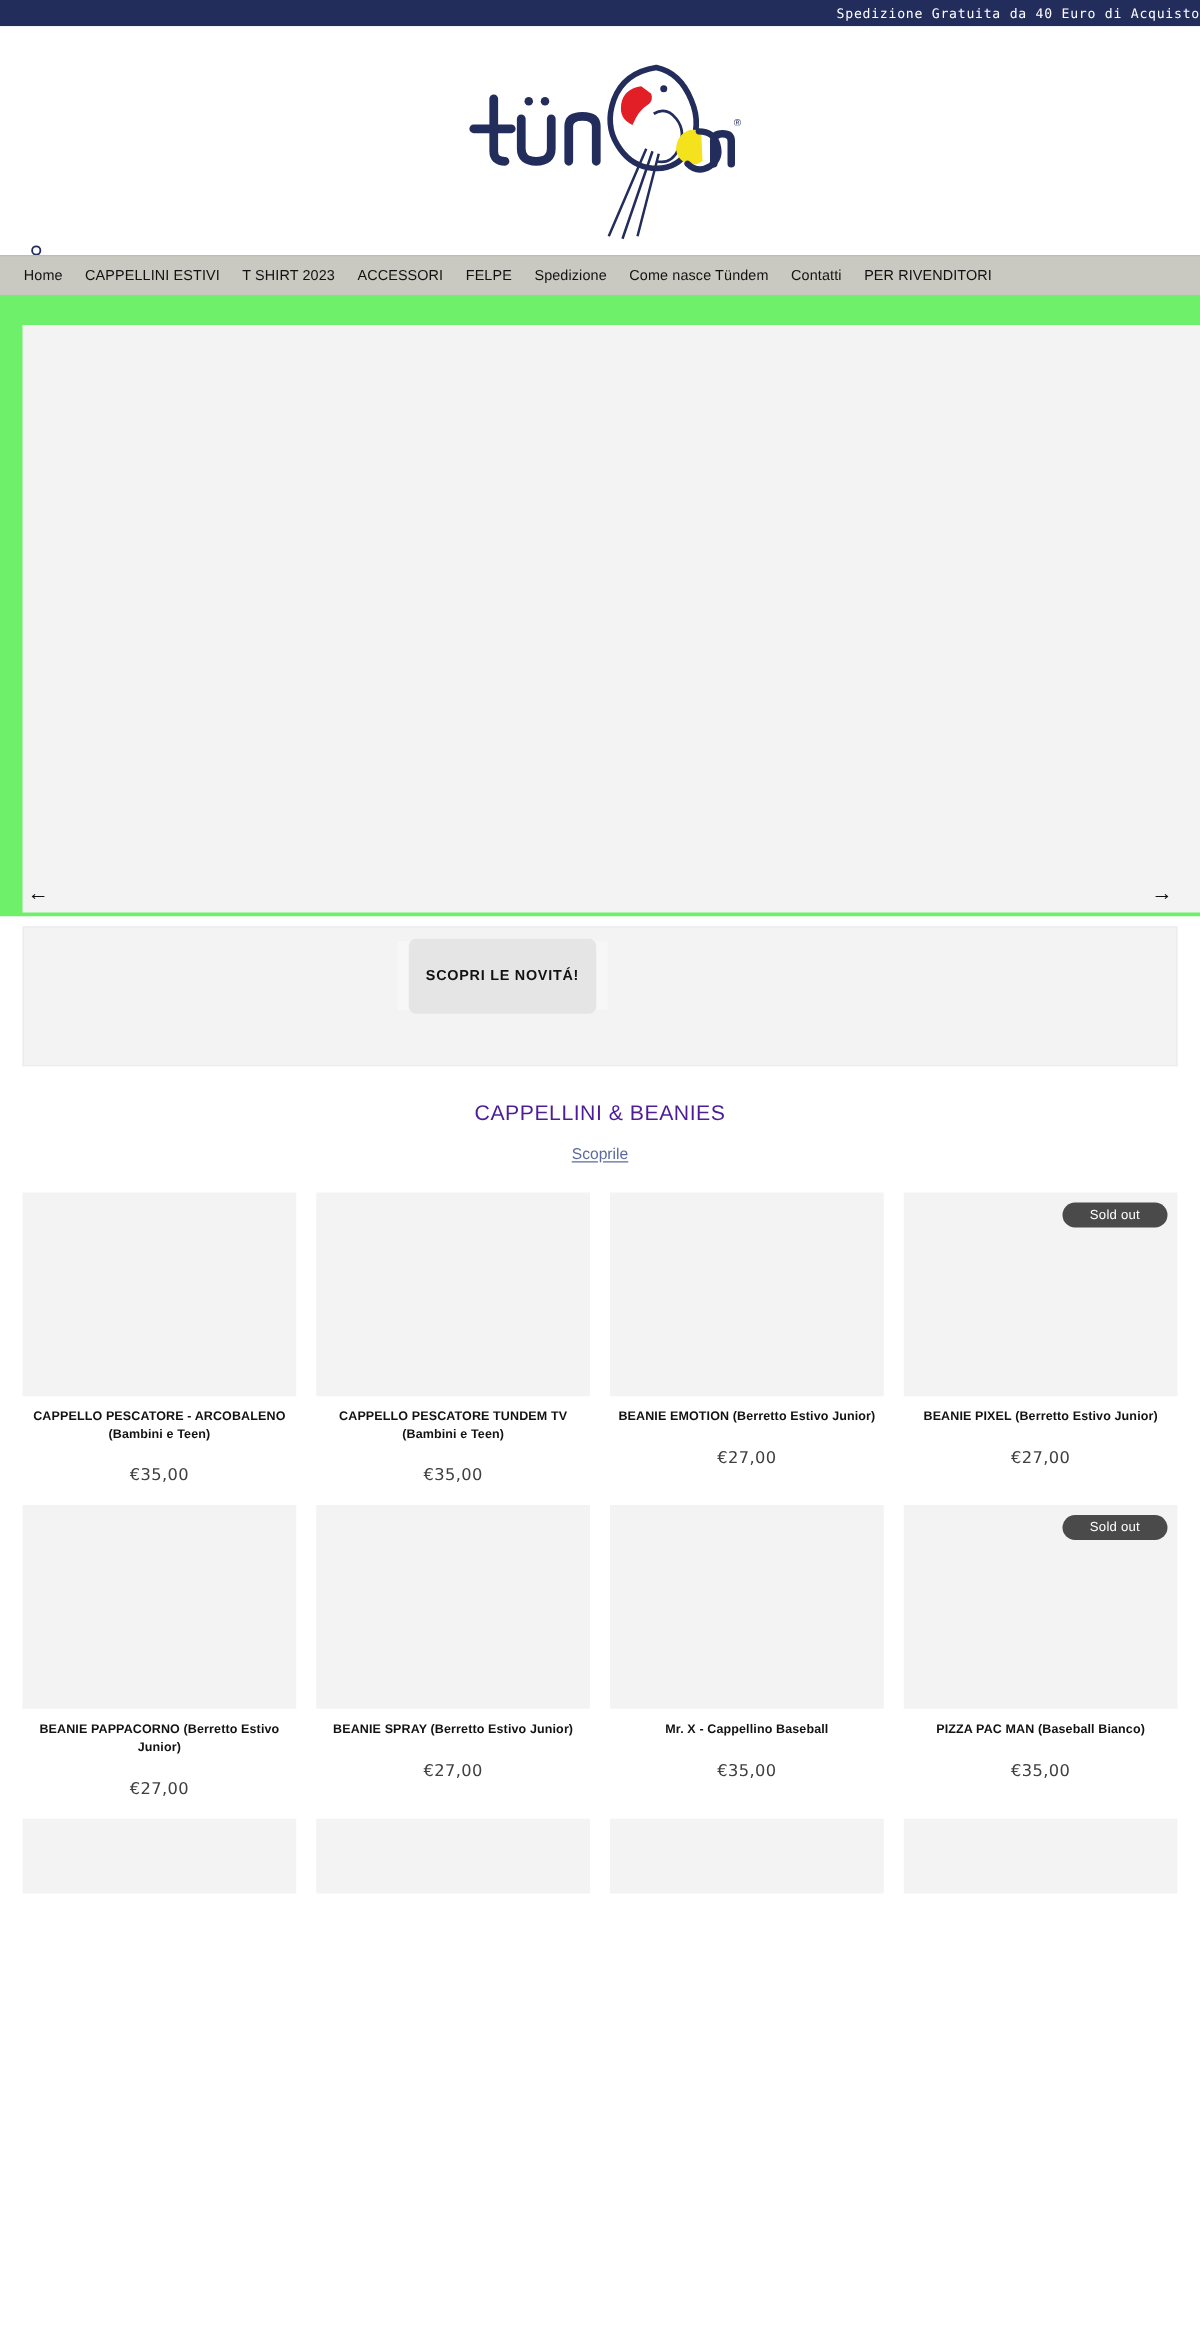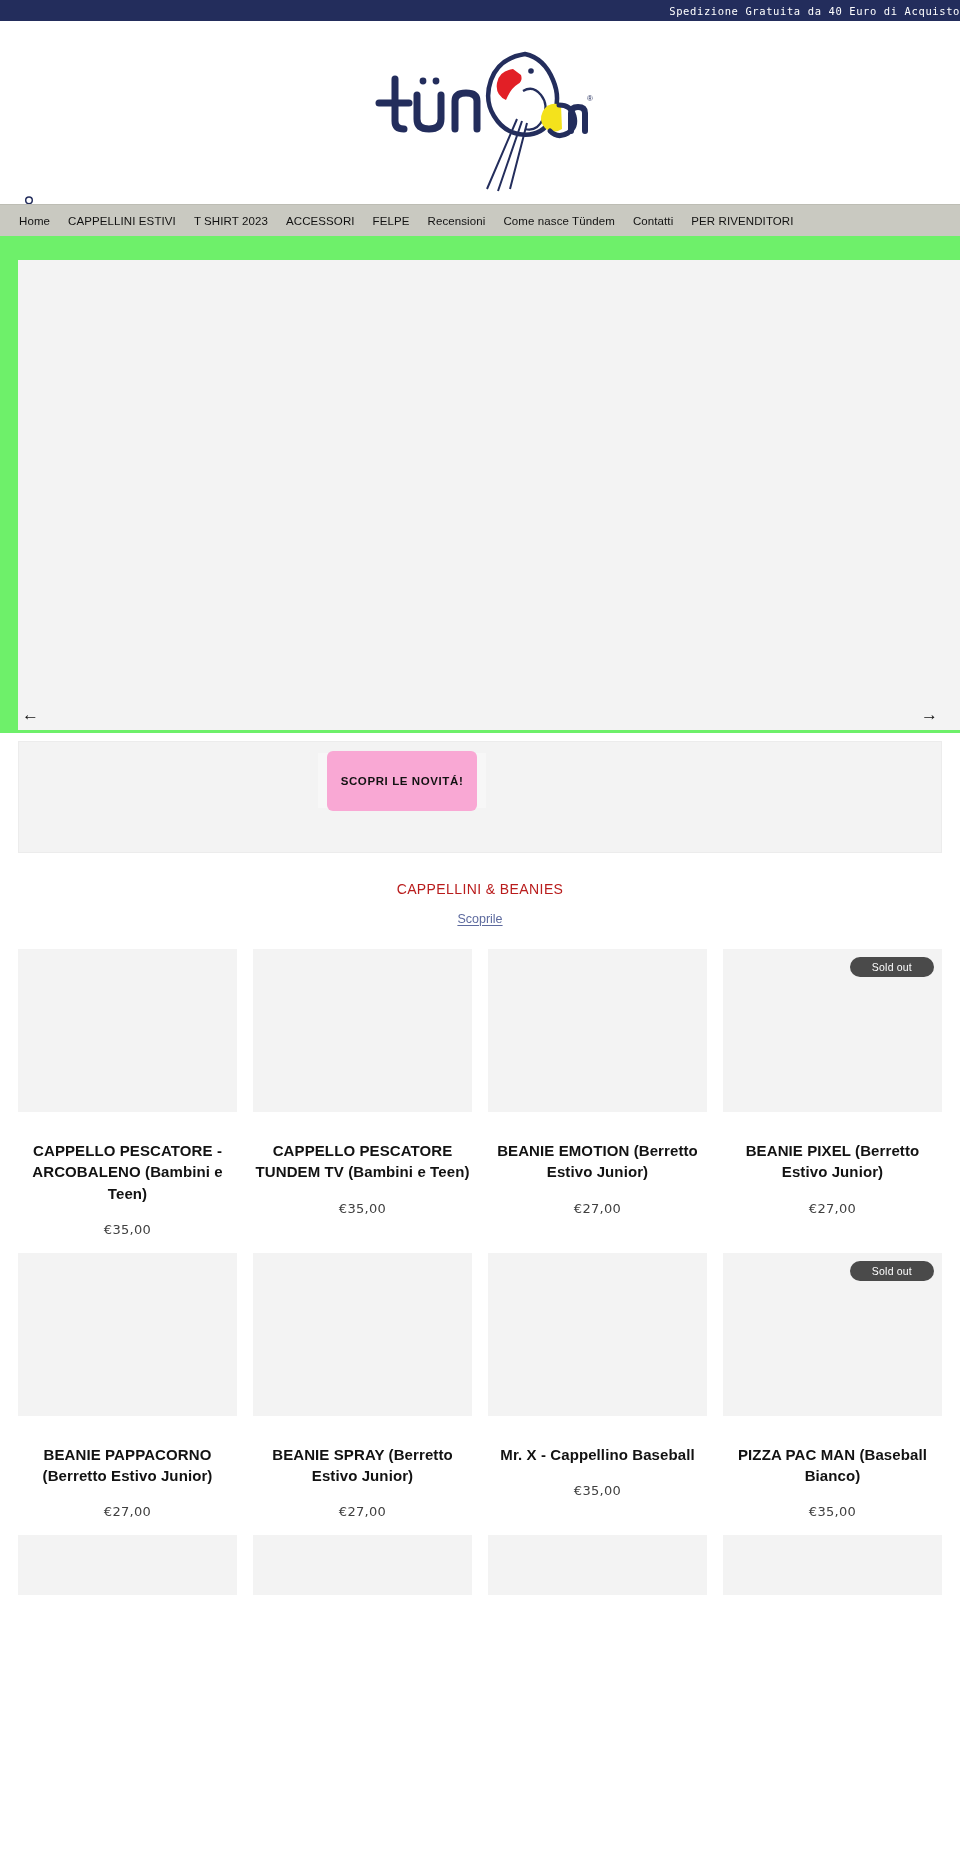--- a/index.html
+++ b/index.html
@@ -122,21 +122,21 @@
     left: 318px;
     top: 753px;
     width: 168px;
     height: 55px;
     background: #f7f7f7;
     display: flex;
     align-items: center;
     justify-content: center;
   }
   .btn-cta {
-    background: #f9a8d4;
+    background: #e5e5e5;
     border: none;
     border-radius: 6px;
     color: #121212;
     font-size: 11.5px;
     font-weight: 700;
     letter-spacing: .6px;
     padding: 24px 14px;
     cursor: pointer;
     white-space: nowrap;
     font-family: "Liberation Sans", sans-serif;
@@ -162,24 +162,24 @@
     background: #f3f3f3;
     border: 1px solid #ececec;
   }
 
   
   .collection {
     padding-top: 28px;
     text-align: center;
   }
   .collection h2 {
-    font-size: 14px;
+    font-size: 17px;
     font-weight: 400;
     letter-spacing: .4px;
-    color: #b91c1c;
+    color: #4c1d95;
   }
   .collection .view-all {
     display: inline-block;
     margin-top: 15px;
     font-size: 12.5px;
     color: #5d6a9e;
     text-decoration: underline;
     text-underline-offset: 2px;
   }
 
@@ -203,22 +203,22 @@
     right: 8px;
     background: #4a4a4a;
     color: #ffffff;
     font-size: 10.5px;
     border-radius: 11px;
     padding: 4px 22px;
     letter-spacing: .2px;
     white-space: nowrap;
   }
   .card-title {
-    margin-top: 28px;
-    font-size: 15px;
+    margin-top: 10px;
+    font-size: 10px;
     font-weight: 700;
     line-height: 1.42;
     color: #121212;
     text-align: center;
     letter-spacing: .1px;
   }
   .card-price {
     margin-top: 18px;
     font-size: 13px;
     color: #404040;
@@ -296,21 +296,21 @@
 
   <div class="cart-count">0</div>
 </header>
 
 <nav class="navbar">
   <a class="nav-item" href="#">Home</a>
   <a class="nav-item" href="#">CAPPELLINI ESTIVI</a>
   <a class="nav-item" href="#">T SHIRT 2023</a>
   <a class="nav-item" href="#">ACCESSORI</a>
   <a class="nav-item" href="#">FELPE</a>
-  <a class="nav-item" href="#">Recensioni</a>
+  <a class="nav-item" href="#">Spedizione</a>
   <a class="nav-item" href="#">Come nasce Tündem</a>
   <a class="nav-item" href="#">Contatti</a>
   <a class="nav-item" href="#">PER RIVENDITORI</a>
 </nav>
 
 <section class="hero">
   <div class="hero-inner"></div>
   <button class="hero-arrow arrow-prev">←</button>
   <button class="hero-arrow arrow-next">→</button>
 </section>

